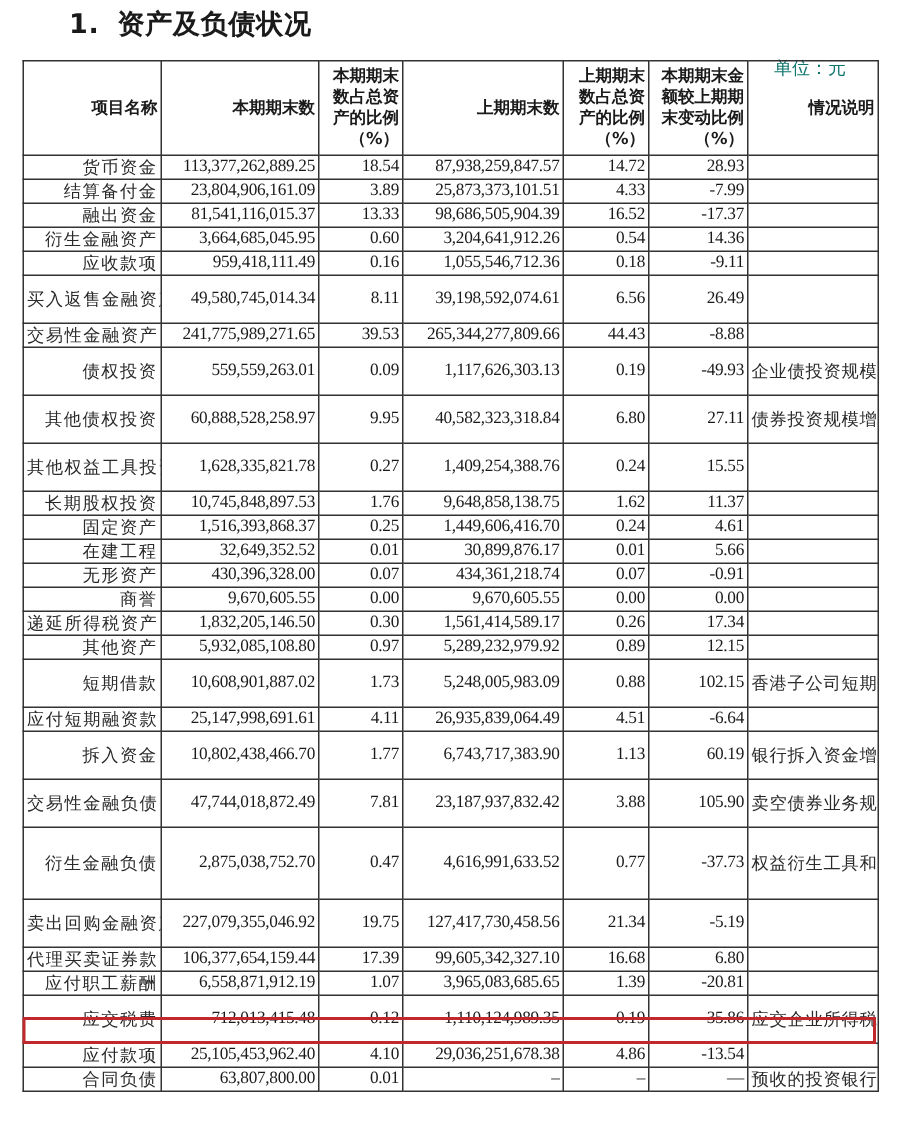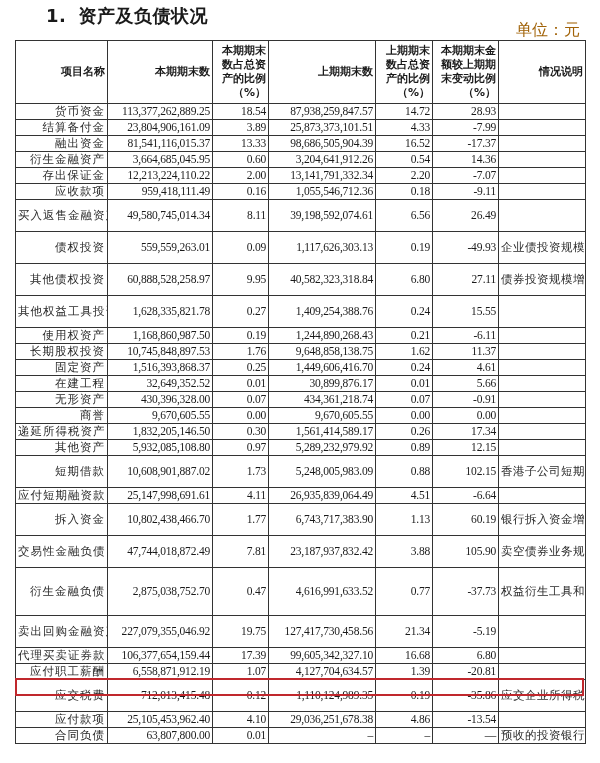--- a/index.html
+++ b/index.html
@@ -8,22 +8,22 @@
     font-family: "DejaVu Serif", "Liberation Serif", serif;
     color: #1a1a1a;
   }
   .section-title {
     position: absolute; left: 46px; top: 4px;
     font-family: "DejaVu Sans", "Liberation Sans", sans-serif;
     font-weight: bold; font-size: 18px; letter-spacing: 0.5px;
   }
   .section-title .num { margin-right: 12px; }
   .unit {
-    position: absolute; left: 516px; top: 20px;
-    font-size: 16px; color: #a16207;
+    position: absolute; left: 516px; top: 37px;
+    font-size: 12px; color: #0f766e;
   }
   table.bs {
     position: absolute; left: 15px; top: 40px;
     border-collapse: collapse; table-layout: fixed;
     width: 570px;
   }
   table.bs th, table.bs td {
     border: 1px solid #333;
     padding: 0 2px;
     font-size: 11.5px;
@@ -107,44 +107,44 @@
       <tr class="h1">
         <td class="name">衍生金融资产</td>
         <td class="num">3,664,685,045.95</td>
         <td class="num">0.60</td>
         <td class="num">3,204,641,912.26</td>
         <td class="num">0.54</td>
         <td class="num">14.36</td>
         <td class="note"></td>
       </tr>
       <tr class="h1">
-        <td class="name">存出保证金</td>
-        <td class="num">12,213,224,110.22</td>
-        <td class="num">2.00</td>
-        <td class="num">13,141,791,332.34</td>
-        <td class="num">2.20</td>
-        <td class="num">-7.07</td>
-        <td class="note"></td>
-      </tr>
-      <tr class="h1">
         <td class="name">应收款项</td>
         <td class="num">959,418,111.49</td>
         <td class="num">0.16</td>
         <td class="num">1,055,546,712.36</td>
         <td class="num">0.18</td>
         <td class="num">-9.11</td>
         <td class="note"></td>
       </tr>
       <tr class="h2">
         <td class="name">买入返售金融资产</td>
         <td class="num">49,580,745,014.34</td>
         <td class="num">8.11</td>
         <td class="num">39,198,592,074.61</td>
         <td class="num">6.56</td>
         <td class="num">26.49</td>
+        <td class="note"></td>
+      </tr>
+      <tr class="h1">
+        <td class="name">交易性金融资产</td>
+        <td class="num">241,775,989,271.65</td>
+        <td class="num">39.53</td>
+        <td class="num">265,344,277,809.66</td>
+        <td class="num">44.43</td>
+        <td class="num">-8.88</td>
         <td class="note"></td>
       </tr>
       <tr class="h2">
         <td class="name">债权投资</td>
         <td class="num">559,559,263.01</td>
         <td class="num">0.09</td>
         <td class="num">1,117,626,303.13</td>
         <td class="num">0.19</td>
         <td class="num">-49.93</td>
         <td class="note">企业债投资规模减少</td>
@@ -158,29 +158,20 @@
         <td class="num">27.11</td>
         <td class="note">债券投资规模增加</td>
       </tr>
       <tr class="h2">
         <td class="name">其他权益工具投资</td>
         <td class="num">1,628,335,821.78</td>
         <td class="num">0.27</td>
         <td class="num">1,409,254,388.76</td>
         <td class="num">0.24</td>
         <td class="num">15.55</td>
-        <td class="note"></td>
-      </tr>
-      <tr class="h1">
-        <td class="name">使用权资产</td>
-        <td class="num">1,168,860,987.50</td>
-        <td class="num">0.19</td>
-        <td class="num">1,244,890,268.43</td>
-        <td class="num">0.21</td>
-        <td class="num">-6.11</td>
         <td class="note"></td>
       </tr>
       <tr class="h1">
         <td class="name">长期股权投资</td>
         <td class="num">10,745,848,897.53</td>
         <td class="num">1.76</td>
         <td class="num">9,648,858,138.75</td>
         <td class="num">1.62</td>
         <td class="num">11.37</td>
         <td class="note"></td>
@@ -299,21 +290,21 @@
         <td class="num">17.39</td>
         <td class="num">99,605,342,327.10</td>
         <td class="num">16.68</td>
         <td class="num">6.80</td>
         <td class="note"></td>
       </tr>
       <tr class="h1">
         <td class="name">应付职工薪酬</td>
         <td class="num">6,558,871,912.19</td>
         <td class="num">1.07</td>
-        <td class="num">4,127,704,634.57</td>
+        <td class="num">3,965,083,685.65</td>
         <td class="num">1.39</td>
         <td class="num">-20.81</td>
         <td class="note"></td>
       </tr>
       <tr class="h2">
         <td class="name">应交税费</td>
         <td class="num">712,013,415.48</td>
         <td class="num">0.12</td>
         <td class="num">1,110,124,989.35</td>
         <td class="num">0.19</td>

